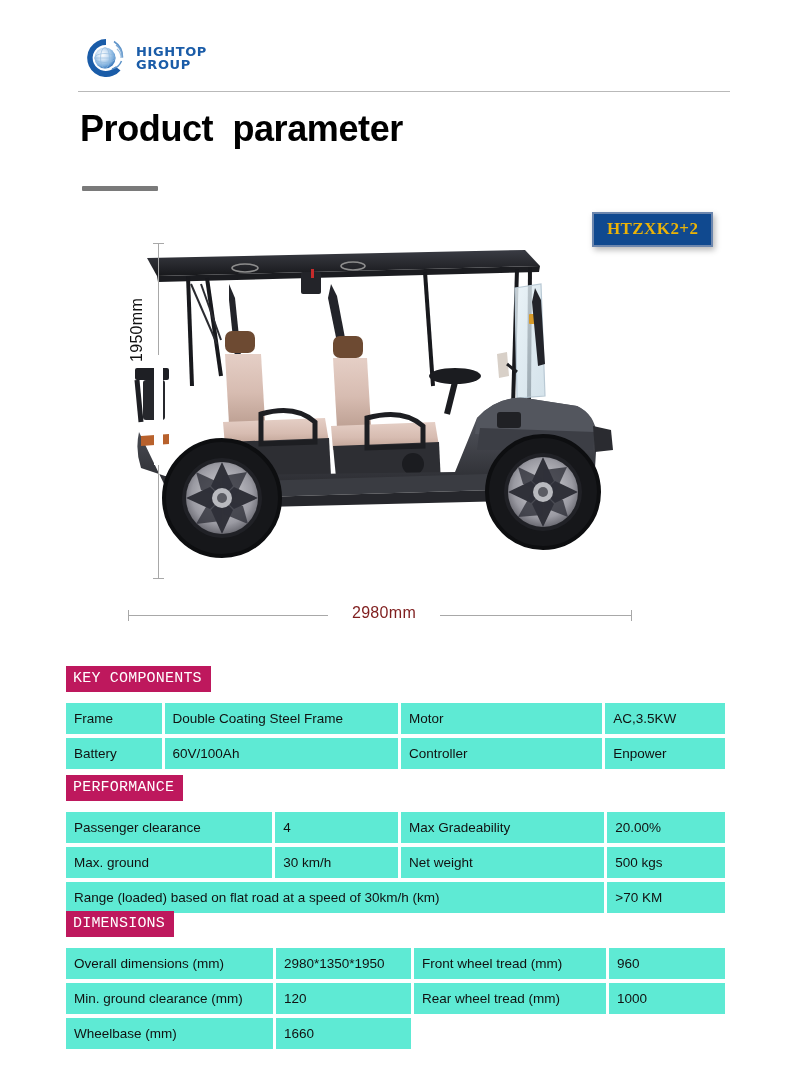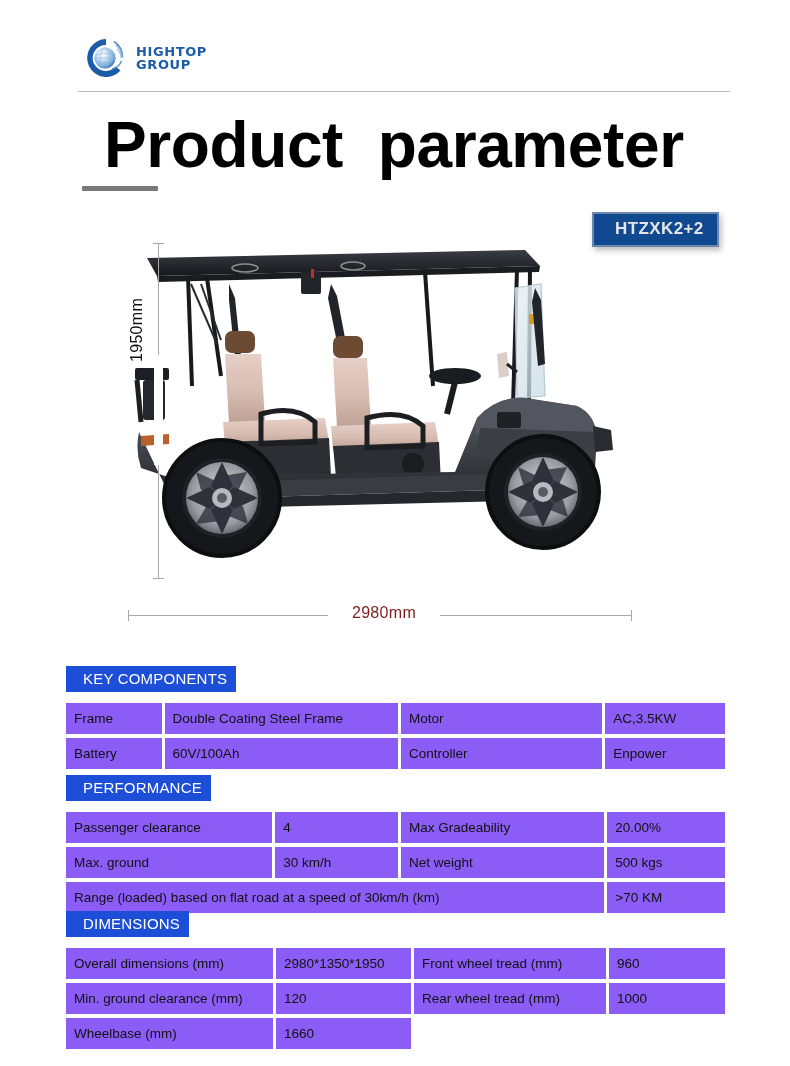--- a/index.html
+++ b/index.html
@@ -57,52 +57,51 @@
     width: 652px;
     height: 1px;
     background: #b9b9b9;
   }
 
   
   #page-title {
     position: absolute;
     left: 80px;
     top: 108px;
-    font-size: 64px;
+    font-size: 36px;
     font-weight: bold;
     letter-spacing: -0.4px;
     color: #000;
     white-space: pre;
     font-family: "Liberation Sans", sans-serif;
-    margin-left: 24px;
   }
   #title-underline {
     position: absolute;
     left: 82px;
     top: 186px;
     width: 76px;
     height: 5px;
     background: #7a7a7a;
     border-radius: 1px;
   }
 
   
   #model-badge {
     position: absolute;
     left: 592px;
     top: 212px;
-    padding: 5px 13px 6px 21px;
+    padding: 5px 13px 6px 13px;
     background: #10498f;
     border: 2px solid #6c86ad;
-    color: #e5e5e5;
+    color: #eab308;
     font-size: 17px;
     font-weight: bold;
     letter-spacing: 0.4px;
     box-shadow: 2px 3px 6px rgba(0,0,0,0.28);
-    font-family: Liberation Sans, sans-serif;
+    font-family: Liberation Serif, serif;
   }
 
   
   #product-figure {
     position: absolute;
     left: 70px;
     top: 230px;
     width: 660px;
     height: 400px;
   }
@@ -186,39 +185,39 @@
   #cart-photo svg { display: block; width: 100%; height: 100%; }
 
   
   .section { position: absolute; left: 66px; width: 665px; }
   #section-key { top: 666px; }
   #section-perf { top: 775px; }
   #section-dims { top: 911px; }
 
   .section-title {
     display: inline-block;
-    background: #1d4ed8;
+    background: #be185d;
     color: #fff;
     font-size: 15px;
     font-weight: normal;
     letter-spacing: 0.2px;
-    padding: 4px 9px 5px 17px;
+    padding: 4px 9px 5px 7px;
     margin-bottom: 7px;
-    font-family: Liberation Sans, sans-serif;
+    font-family: Liberation Mono, monospace;
   }
 
   .spec-table {
     width: 665px;
     border-collapse: separate;
     border-spacing: 3px 4px;
     margin-left: -3px;
     table-layout: fixed;
   }
   .spec-table td {
-    background: #8b5cf6;
+    background: #5eead4;
     font-size: 13.5px;
     color: #111;
     height: 22px;
     padding: 4px 8px 5px 8px;
     vertical-align: middle;
     white-space: nowrap;
     overflow: hidden;
   }
   td.center { text-align: left; }
   td.left   { text-align: left; }

